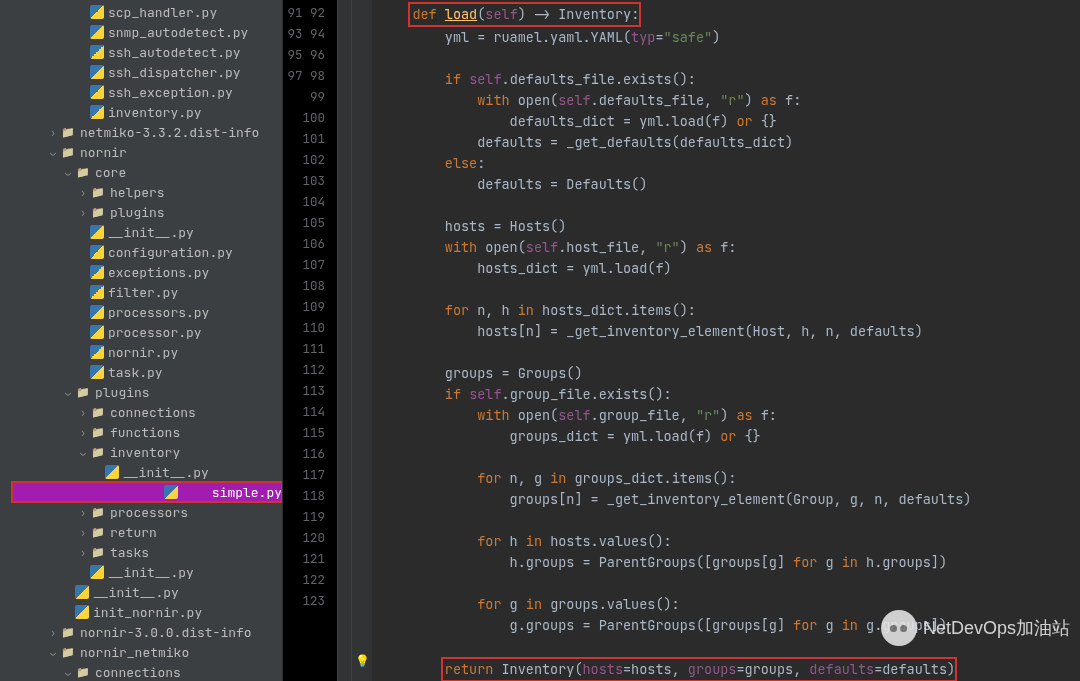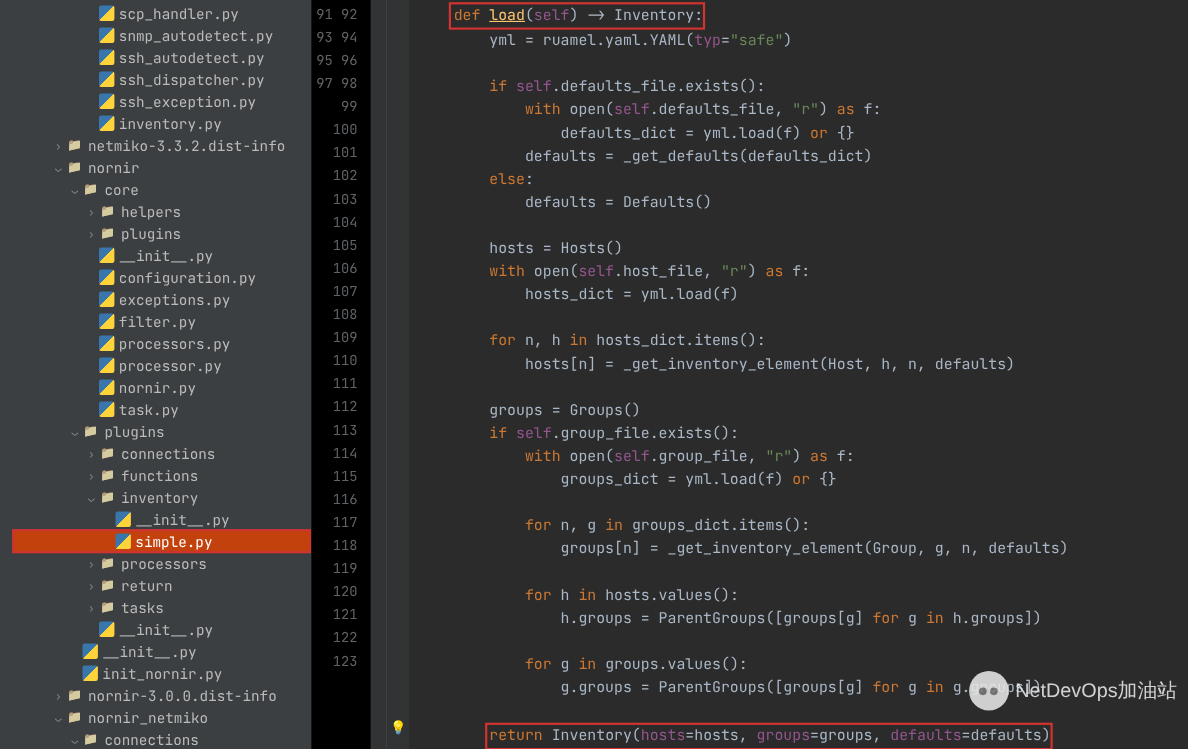--- a/index.html
+++ b/index.html
@@ -23,21 +23,21 @@
 .tree-row {
   display: flex;
   align-items: center;
   height: 20px;
   padding-left: 4px;
   white-space: nowrap;
   cursor: pointer;
   color: #bbbbbb;
   margin-left: 12px;
 }
-.tree-row.selected { background: #c2410c; color: #fff; }
+.tree-row.selected { background: #a21caf; color: #fff; justify-content: space-between; }
 .tree-row.selected .label { color: #fff; }
 .indent { display: inline-block; }
 .chev { width: 14px; text-align: center; color: #888; font-size: 10px; display: inline-block; }
 .chev.open::before { content: "⌄"; }
 .chev.closed::before { content: "›"; }
 .chev.none::before { content: ""; }
 .ficon { width: 16px; height: 16px; display: inline-flex; align-items: center; justify-content: center; margin-right: 4px; font-size: 11px; }
 .ficon.folder::before { content: "📁"; filter: grayscale(0.6) brightness(0.9); }
 .ficon.py {
   width: 14px; height: 14px; border-radius: 2px;

